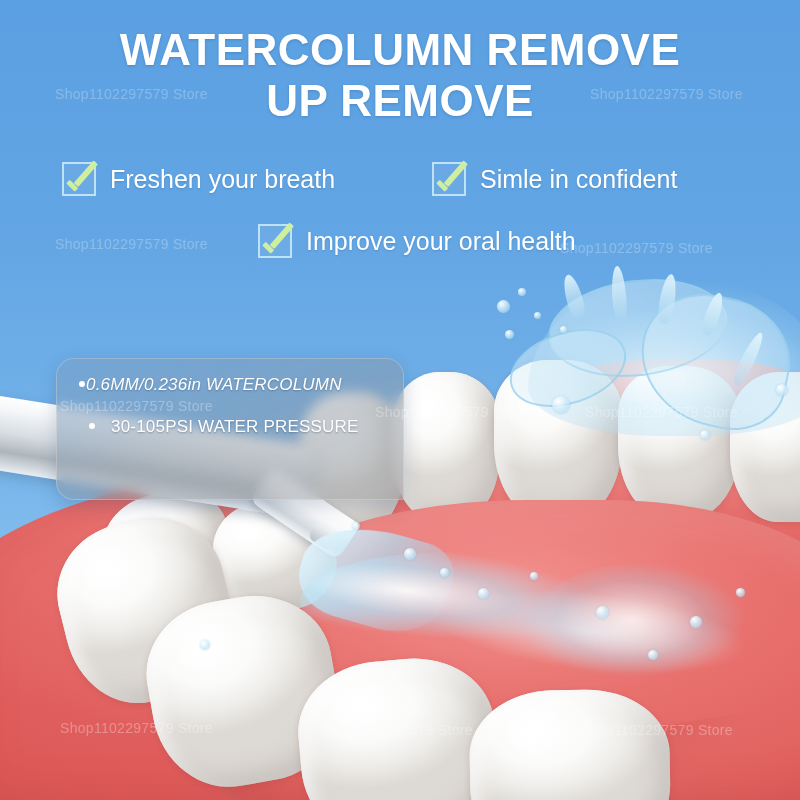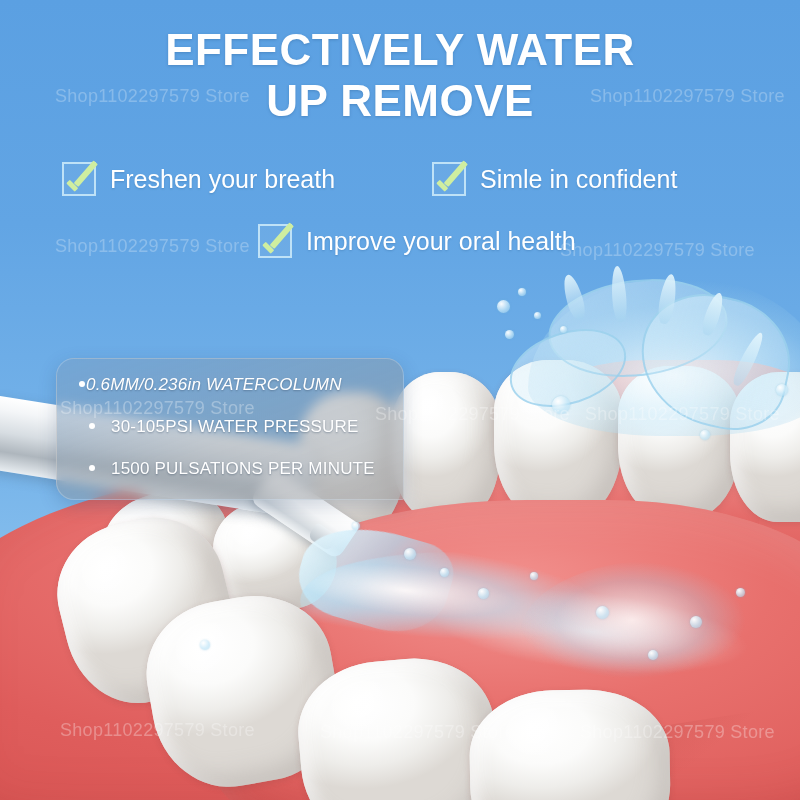--- a/index.html
+++ b/index.html
@@ -282,21 +282,21 @@
   .spec-item.tight { margin-left:8px;font-style:italic; }
   .spec-item.tight .dot { margin-right:1px; }
   .spec-item.sp2 { margin-top:22px; margin-left:18px; }
   .spec-item.sp2 .dot { margin-right:16px; }
   .spec-item.sp3 { margin-top:22px; margin-left:18px; }
   .spec-item.sp3 .dot { margin-right:16px; }
 
   
   .wm {
     position:absolute;
-    font-size:18px;
+    font-size:14px;
     color:rgba(255,255,255,.26);
     white-space:nowrap;
     letter-spacing:.3px;
     pointer-events:none;
   }
   .wm.dark { color:rgba(255,255,255,.30); }
 </style>
 </head>
 <body>
 
@@ -363,21 +363,21 @@
     <div class="wdrop" style="left:530px;top:572px;width:8px;height:8px;"></div>
     <div class="wdrop" style="left:596px;top:606px;width:13px;height:13px;"></div>
     <div class="wdrop" style="left:648px;top:650px;width:10px;height:10px;"></div>
     <div class="wdrop" style="left:690px;top:616px;width:12px;height:12px;"></div>
     <div class="wdrop" style="left:736px;top:588px;width:9px;height:9px;"></div>
     <div class="wdrop" style="left:352px;top:522px;width:8px;height:8px;"></div>
     <div class="wdrop" style="left:200px;top:640px;width:10px;height:10px;"></div>
   </div>
 
   <div class="headline">
-    <span class="l1">EFFECTIVELY WATER</span>
+    <span class="l1">WATERCOLUMN REMOVE</span>
     <span class="l2">UP REMOVE</span>
   </div>
 
   <div class="benefits">
     <div class="brow r1">
       <span class="chk"></span>
       <span class="blabel">Freshen your breath</span>
     </div>
     <div class="brow r2">
       <span class="chk"></span>
@@ -392,24 +392,20 @@
   <div class="spec-panel">
     <div class="spec-list">
       <div class="spec-item tight">
         <span class="dot"></span>
         <span>0.6MM/0.236in WATERCOLUMN</span>
       </div>
       <div class="spec-item sp2">
         <span class="dot"></span>
         <span>30-105PSI WATER PRESSURE</span>
       </div>
-      <div class="spec-item sp3">
-        <span class="dot"></span>
-        <span>1500 PULSATIONS PER MINUTE</span>
-      </div>
     </div>
   </div>
 
   <div id="watermark-layer">
       <div class="wm" style="left: 55px; top: 86px;">Shop1102297579 Store</div>
       <div class="wm" style="left: 590px; top: 86px;">Shop1102297579 Store</div>
       <div class="wm" style="left: 55px; top: 236px;">Shop1102297579 Store</div>
       <div class="wm" style="left: 560px; top: 240px;">Shop1102297579 Store</div>
       <div class="wm dark" style="left: 60px; top: 398px;">Shop1102297579 Store</div>
       <div class="wm dark" style="left: 375px; top: 404px;">Shop1102297579 Store</div>

